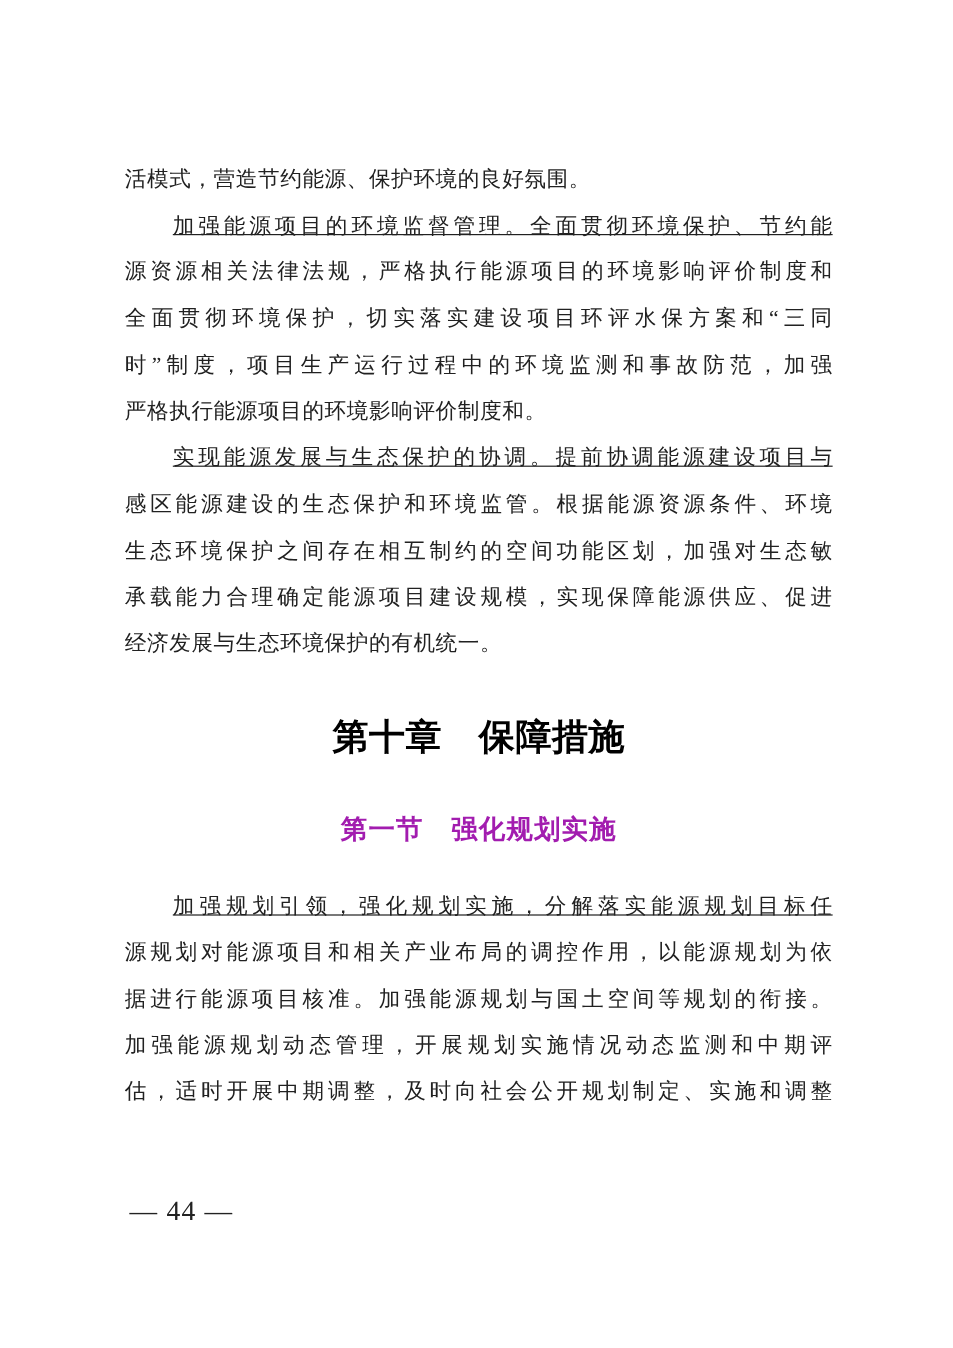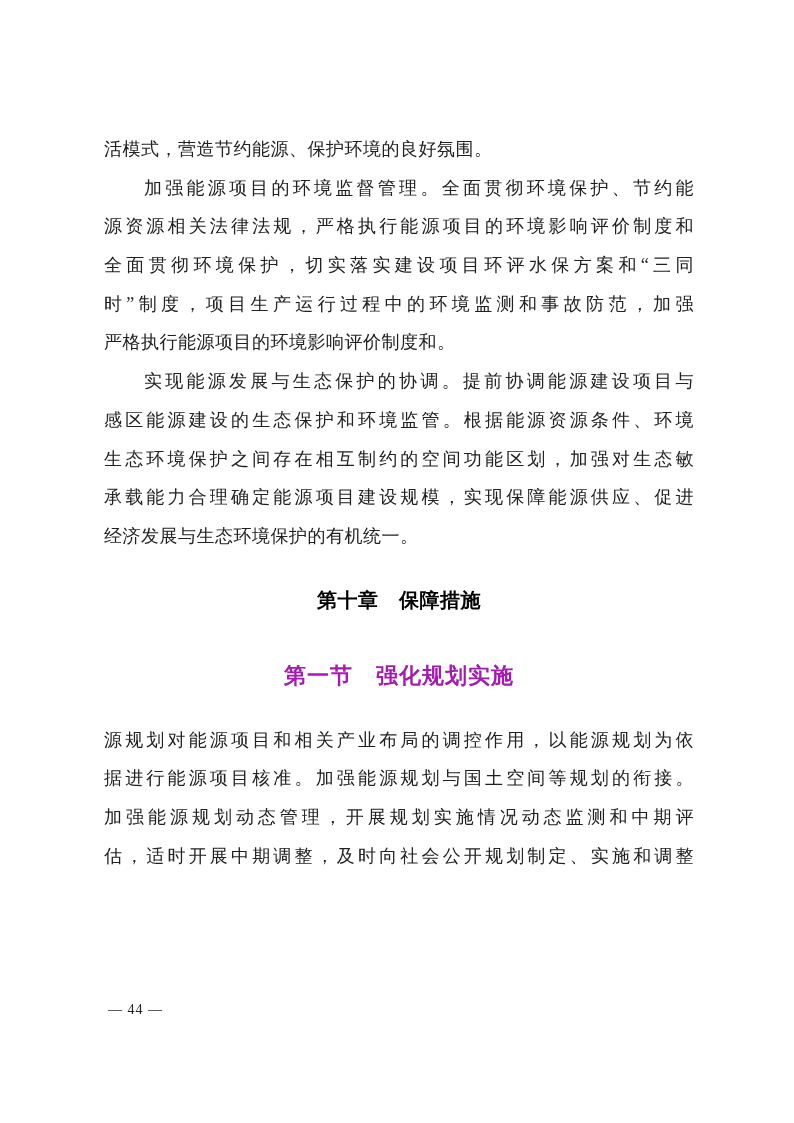--- a/index.html
+++ b/index.html
@@ -30,46 +30,46 @@
     text-align-last: justify;
     text-justify: inter-character;
     white-space: nowrap;
     overflow: hidden;
   }
   .line.last {
     text-align: left;
     text-align-last: left;
     letter-spacing: 0.5px;
   }
-  .line.indent { text-indent: 40px; }
+  .line.indent { text-indent: 40px; text-decoration: underline; }
   .chapter-heading {
-    margin-top: 24px;
+    margin-top: 39px;
     height: 40px; line-height: 40px;
     text-align: center;
-    font-size: 20px;
+    font-size: 30px;
     font-weight: bold;
     letter-spacing: 0.5px;
     color: #000000;
     font-family: "Liberation Serif", "DejaVu Serif", serif;
   }
   .section-heading {
     margin-top: 36px;
     margin-bottom: 25px;
     height: 40px; line-height: 40px;
     text-align: center;
     font-size: 22px;
     font-weight: bold;
     letter-spacing: 1px;
     color: #a21caf;
     font-family: "Liberation Sans", "DejaVu Sans", sans-serif;
   }
   .footer {
     position: absolute;
     left: 108px; top: 1000px;
-    font-size: 14px;
+    font-size: 23px;
     line-height: 20px;
     letter-spacing: 1px;
     color: #222222;
   }
 </style>
 </head>
 <body style="background: rgb(255, 255, 255); color: rgb(33, 33, 33);">
 
 <div class="page">
   <div class="content" id="content">
@@ -86,20 +86,21 @@
       <div class="para">
         <div class="line indent">实现能源发展与生态保护的协调。提前协调能源建设项目与</div>
         <div class="line">感区能源建设的生态保护和环境监管。根据能源资源条件、环境</div>
         <div class="line">生态环境保护之间存在相互制约的空间功能区划，加强对生态敏</div>
         <div class="line">承载能力合理确定能源项目建设规模，实现保障能源供应、促进</div>
         <div class="line last">经济发展与生态环境保护的有机统一。</div>
       </div>
       <div class="chapter-heading">第十章　保障措施</div>
       <div class="section-heading">第一节　强化规划实施</div>
       <div class="para">
+        <div class="line indent">加强规划引领，强化规划实施，分解落实能源规划目标任</div>
         <div class="line">源规划对能源项目和相关产业布局的调控作用，以能源规划为依</div>
         <div class="line">据进行能源项目核准。加强能源规划与国土空间等规划的衔接。</div>
         <div class="line">加强能源规划动态管理，开展规划实施情况动态监测和中期评</div>
         <div class="line">估，适时开展中期调整，及时向社会公开规划制定、实施和调整</div>
       </div>
     </div>
   <div class="footer">— 44 —</div>
 </div>
 
 </body></html>

